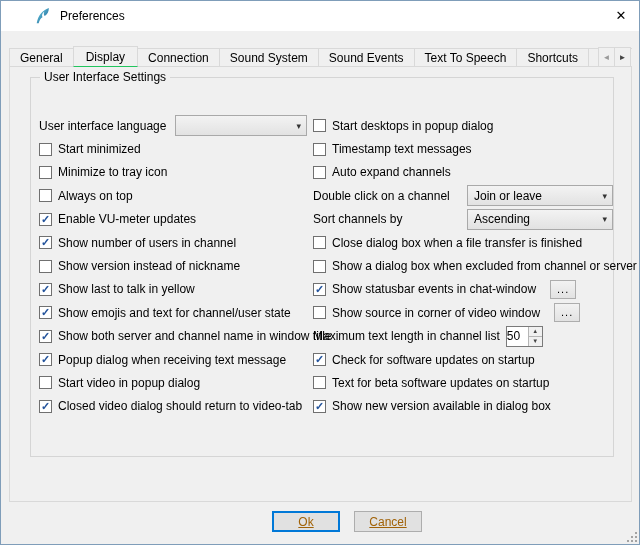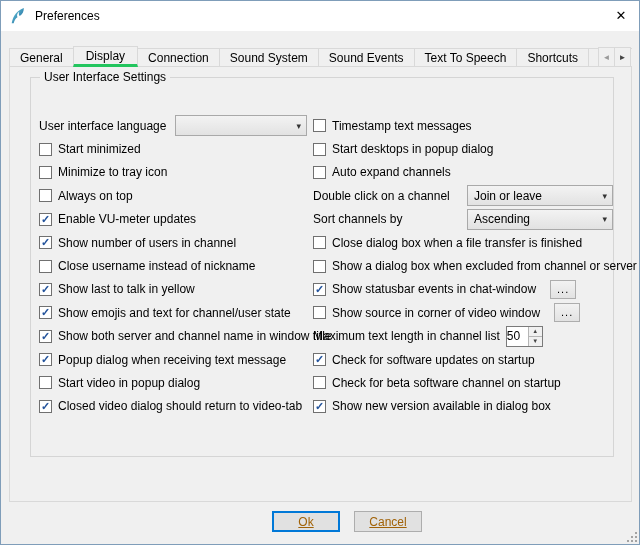--- a/index.html
+++ b/index.html
@@ -4,32 +4,32 @@
 <style>
   * { margin:0; padding:0; box-sizing:border-box; }
   html,body { width:640px; height:545px; overflow:hidden; }
   body { font-family:"Liberation Sans", sans-serif; font-size:12px; color:#000; background:#fff; }
 
   .window { position:absolute; top:0; left:0; width:640px; height:545px;
             background:#f0f0f0; border:1px solid #7f9db9; }
 
   
   .titlebar { position:absolute; top:0; left:0; right:0; height:30px; background:#ffffff;
-              display:flex; align-items:center; }
+              display:flex; align-items:center;padding-left:25px; }
   .app-icon { width:18px; height:18px; margin-left:8px; flex:0 0 18px; }
   .title-text { margin-left:8px; }
   .close-button { position:absolute; right:0; top:0; width:36px; height:29px;
                   display:flex; align-items:center; justify-content:center; font-size:13px; color:#000; }
 
   
   .tabbar { position:absolute; top:45px; left:8px; width:623px; height:21px;
             display:flex; align-items:flex-end; overflow:hidden; z-index:2; }
   .tab { height:19px; margin-top:2px; margin-right:-1px; padding:0 10px; background:#f0f0f0;
          border:1px solid #d9d9d9; display:flex; align-items:center; white-space:nowrap; flex:0 0 auto; }
-  .tab.active { height:21px; margin-top:0; background:#f0f0f0; border-bottom:3px solid #22c55e;
+  .tab.active { height:21px; margin-top:0; background:#f0f0f0; border-bottom:1px solid #22c55e;
                 position:relative; z-index:3; padding:7px 12px; }
   .tab.clipped { width:110px; }
   .tab-scroller { position:absolute; top:46px; right:8px; height:20px; display:flex; z-index:4; }
   .scroll-btn { width:17px; height:20px; background:#f0f0f0; border:1px solid #d9d9d9;
                 display:flex; align-items:center; justify-content:center; font-size:8px; color:#444; }
   .scroll-btn + .scroll-btn { margin-left:-1px; }
   .scroll-btn.left { color:#9a9a9a; }
 
   
   .pane { position:absolute; left:8px; top:65px; width:623px; height:436px;
@@ -142,21 +142,21 @@
           <div class="row">
             <span class="checkbox checked">✓</span>
             <span class="lbl">Enable VU-meter updates</span>
           </div>
           <div class="row">
             <span class="checkbox checked">✓</span>
             <span class="lbl">Show number of users in channel</span>
           </div>
           <div class="row">
             <span class="checkbox"></span>
-            <span class="lbl">Close username instead of nickname</span>
+            <span class="lbl">Show version instead of nickname</span>
           </div>
           <div class="row">
             <span class="checkbox checked">✓</span>
             <span class="lbl">Show last to talk in yellow</span>
           </div>
           <div class="row">
             <span class="checkbox checked">✓</span>
             <span class="lbl">Show emojis and text for channel/user state</span>
           </div>
           <div class="row">
@@ -172,25 +172,25 @@
             <span class="lbl">Start video in popup dialog</span>
           </div>
           <div class="row">
             <span class="checkbox checked">✓</span>
             <span class="lbl">Closed video dialog should return to video-tab</span>
           </div>
         </div>
       <div class="col col-right">
           <div class="row">
             <span class="checkbox"></span>
+            <span class="lbl">Start desktops in popup dialog</span>
+          </div>
+          <div class="row">
+            <span class="checkbox"></span>
             <span class="lbl">Timestamp text messages</span>
-          </div>
-          <div class="row">
-            <span class="checkbox"></span>
-            <span class="lbl">Start desktops in popup dialog</span>
           </div>
           <div class="row">
             <span class="checkbox"></span>
             <span class="lbl">Auto expand channels</span>
           </div>
           <div class="row">
             <span class="lbl">Double click on a channel</span>
             <div class="combo combo-right">
               <span class="combo-value">Join or leave</span>
               <span class="combo-arrow">▾</span>
@@ -230,21 +230,21 @@
                 <span class="spin-btn">▼</span>
               </div>
             </div>
           </div>
           <div class="row">
             <span class="checkbox checked">✓</span>
             <span class="lbl">Check for software updates on startup</span>
           </div>
           <div class="row">
             <span class="checkbox"></span>
-            <span class="lbl">Check for beta software channel on startup</span>
+            <span class="lbl">Text for beta software updates on startup</span>
           </div>
           <div class="row">
             <span class="checkbox checked">✓</span>
             <span class="lbl">Show new version available in dialog box</span>
           </div>
         </div>
     </div>
   </div>
 
   <div class="footer">

